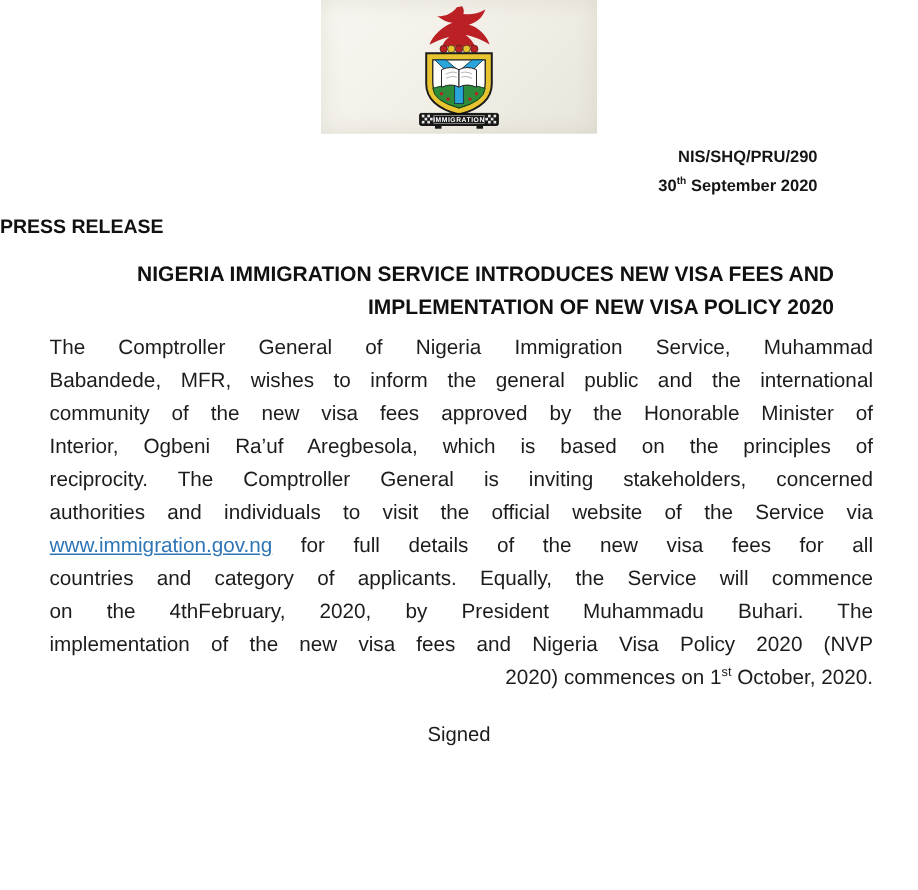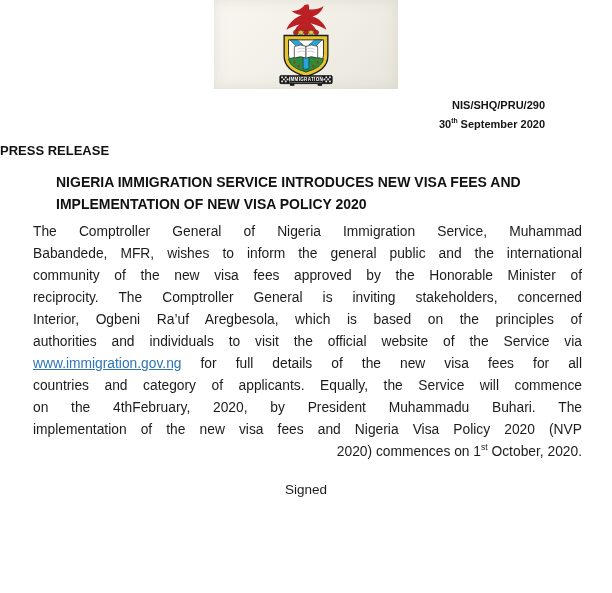--- a/index.html
+++ b/index.html
@@ -22,21 +22,21 @@
     font-size:11px;font-weight:bold;color:#151515;line-height:13px;margin-left:44px;
   }
   .ref-number{margin-bottom:6px;}
   sup{font-size:62%;line-height:0;}
   
   .kicker{
     position:absolute;top:143px;left:0;width:612px;text-align:left;
     font-size:13px;font-weight:bold;line-height:16px;color:#111;
   }
   .headline{
-    position:absolute;top:171px;left:56px;width:500px;text-align:left;
+    position:absolute;top:171px;left:56px;width:500px;text-align:right;
     font-size:14px;font-weight:bold;line-height:22px;color:#111;
   }
   
   .body-text{
     position:absolute;left:33px;top:221px;width:549px;
     font-size:13.8px;line-height:22px;color:#1c1c1c;
   }
   .body-line{height:22px;overflow:hidden;text-align:right;}
   .body-line.j{text-align:justify;}
   .body-line.j::after{content:"";display:inline-block;width:100%;height:0;}
@@ -126,22 +126,22 @@
   <div class="kicker">PRESS RELEASE</div>
   <div class="headline">
     <div>NIGERIA IMMIGRATION SERVICE INTRODUCES NEW VISA FEES AND</div>
     <div>IMPLEMENTATION OF NEW VISA POLICY 2020</div>
   </div>
 
   <div class="body-text">
       <div class="body-line j">The Comptroller General of Nigeria Immigration Service, Muhammad</div>
       <div class="body-line j">Babandede, MFR, wishes to inform the general public and the international</div>
       <div class="body-line j">community of the new visa fees approved by the Honorable Minister of</div>
+      <div class="body-line j">Interior, Ogbeni Ra’uf Aregbesola, which is based on the principles of</div>
       <div class="body-line j">reciprocity. The Comptroller General is inviting stakeholders, concerned</div>
-      <div class="body-line j">Interior, Ogbeni Ra’uf Aregbesola, which is based on the principles of</div>
       <div class="body-line j">authorities and individuals to visit the official website of the Service via</div>
       <div class="body-line j"><a class="doc-link" href="#">www.immigration.gov.ng</a> for full details of the new visa fees for all</div>
       <div class="body-line j">countries and category of applicants. Equally, the Service will commence</div>
       <div class="body-line j">on the 4thFebruary, 2020, by President Muhammadu Buhari. The</div>
       <div class="body-line j">implementation of the new visa fees and Nigeria Visa Policy 2020 (NVP</div>
       <div class="body-line">2020) commences on 1<sup>st</sup> October, 2020.</div>
     </div>
 
   <div class="signed">Signed</div>
 

